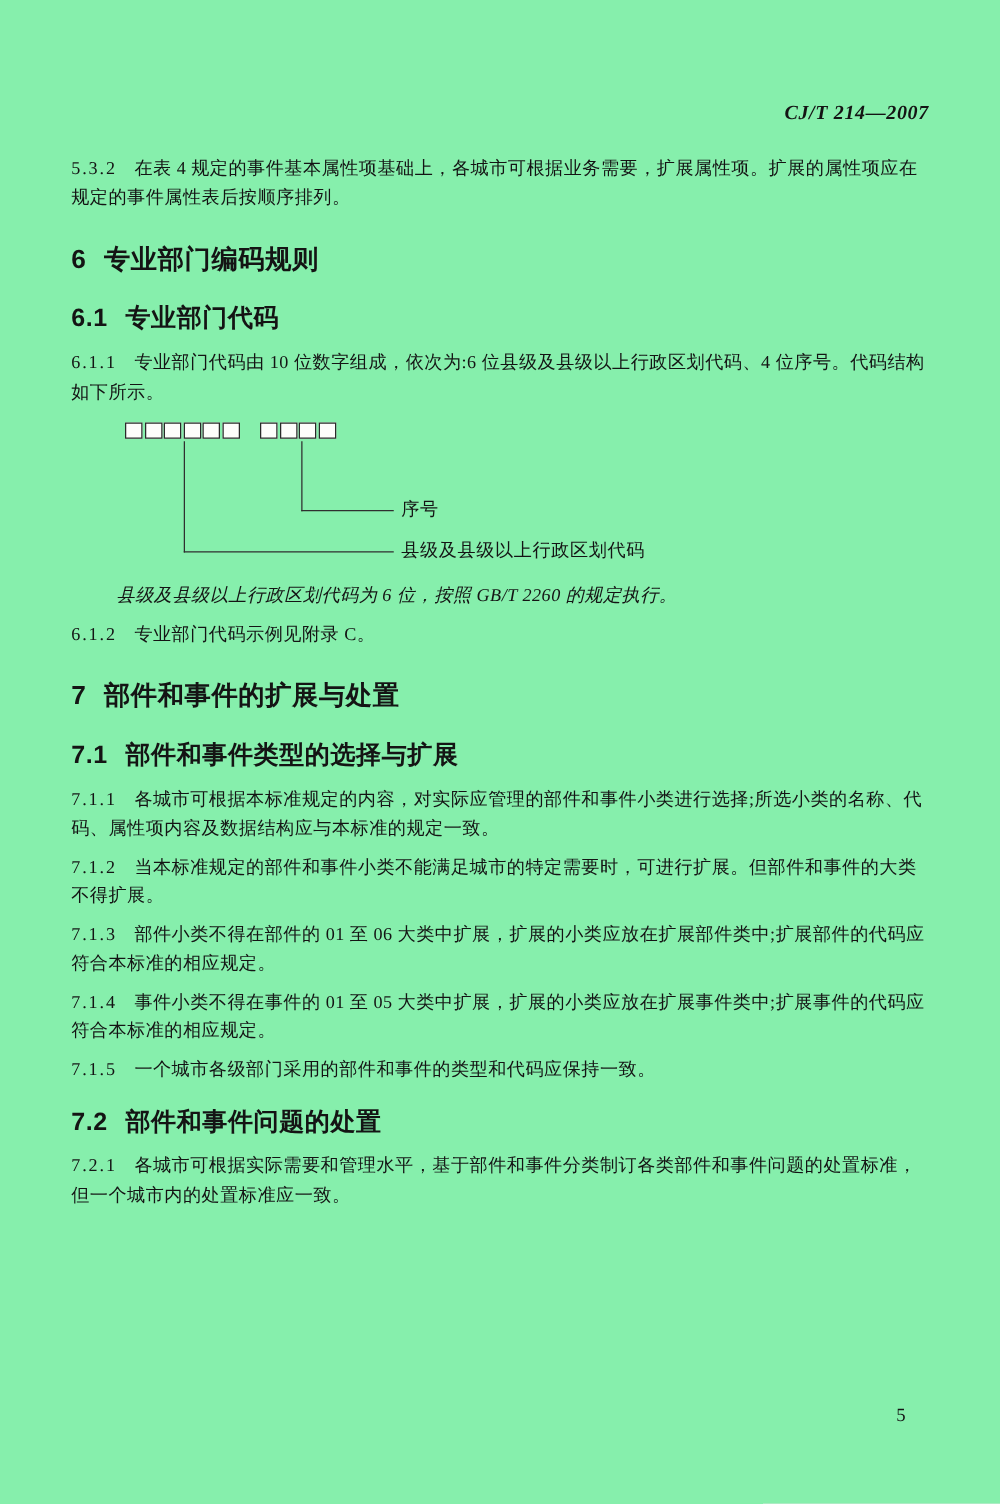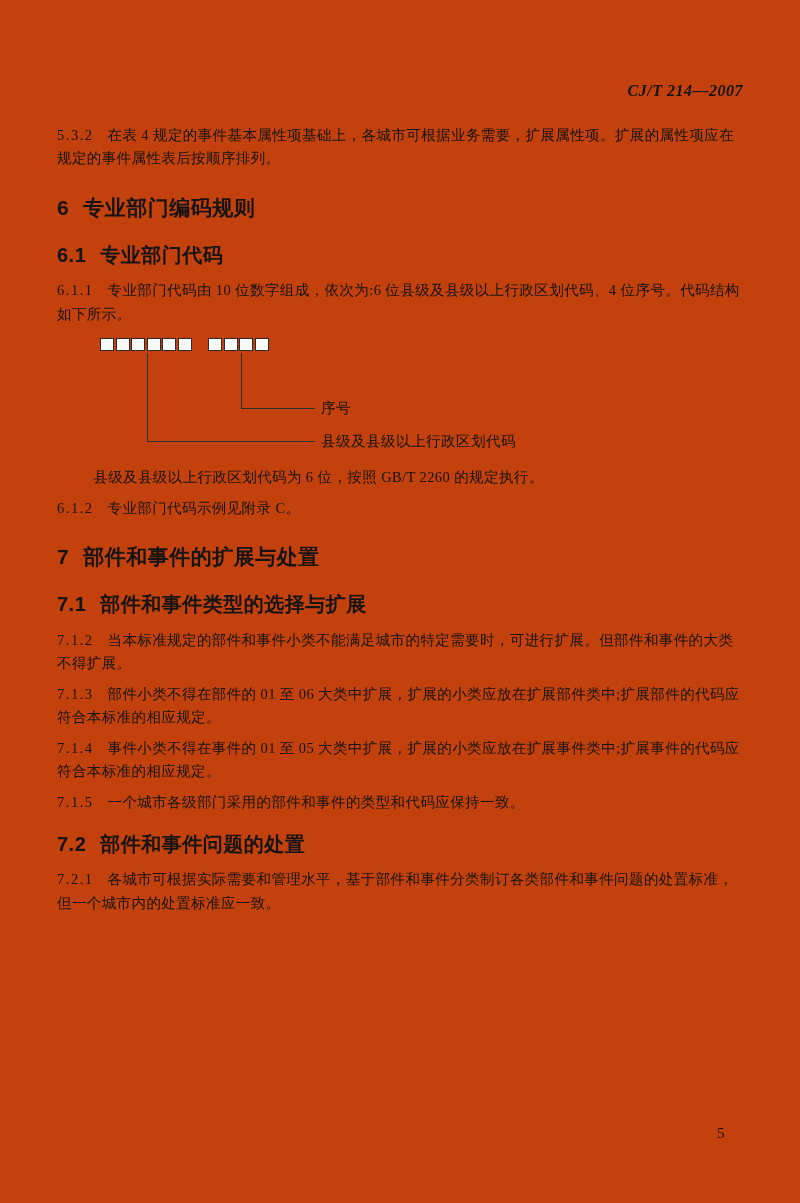--- a/index.html
+++ b/index.html
@@ -1,18 +1,18 @@
 <!DOCTYPE html>
 <html><head>
 <meta charset="utf-8">
 <style>
   html,body{margin:0;padding:0;background:#e8e8e6;}
   .page{
     width:800px;height:1203px;
-    background:#c2410c;
+    background:#86efac;
     position:relative;
     box-sizing:border-box;
     padding:78px 55px 0 57px;
     font-family:"Liberation Serif","DejaVu Serif",serif;
     color:#141414;
     font-size:14.5px;
     line-height:1.62;
     letter-spacing:0.4px;
     overflow:hidden;
   }
@@ -32,21 +32,21 @@
   }
   h2.sec, h3.sub{
     font-family:"Liberation Sans","DejaVu Sans",sans-serif;
     font-size:21px;
     font-weight:bold;
     margin:20px 0 10px 0;
     letter-spacing:0.5px;
   }
   h3.sub{font-size:20px;margin:14px 0 8px 0;}
   h2.sec .num, h3.sub .num{display:inline-block;margin-right:14px;}
-  .note{margin:6px 0;text-indent:2.5em;}
+  .note{margin:6px 0;text-indent:2.5em;font-style:italic;}
   
   .diagram{
     position:relative;
     height:122px;
     margin:12px 0 4px 0;
   }
   .boxrow{position:absolute;top:0;left:43px;white-space:nowrap;font-size:0;}
   .boxgroup{display:inline-block;font-size:0;}
   .boxgroup + .boxgroup{margin-left:15px;}
   .dbox{
@@ -117,20 +117,23 @@
 
   <h2 class="sec">
     <span class="num">7</span><span>部件和事件的扩展与处置</span>
   </h2>
 
   <h3 class="sub">
     <span class="num">7.1</span><span>部件和事件类型的选择与扩展</span>
   </h3>
 
   <p class="clause">
+    <span class="num">7.1.1</span><span>各城市可根据本标准规定的内容，对实际应管理的部件和事件小类进行选择;所选小类的名称、代码、属性项内容及数据结构应与本标准的规定一致。</span>
+  </p>
+  <p class="clause">
     <span class="num">7.1.2</span><span>当本标准规定的部件和事件小类不能满足城市的特定需要时，可进行扩展。但部件和事件的大类不得扩展。</span>
   </p>
   <p class="clause">
     <span class="num">7.1.3</span><span>部件小类不得在部件的 01 至 06 大类中扩展，扩展的小类应放在扩展部件类中;扩展部件的代码应符合本标准的相应规定。</span>
   </p>
   <p class="clause">
     <span class="num">7.1.4</span><span>事件小类不得在事件的 01 至 05 大类中扩展，扩展的小类应放在扩展事件类中;扩展事件的代码应符合本标准的相应规定。</span>
   </p>
   <p class="clause">
     <span class="num">7.1.5</span><span>一个城市各级部门采用的部件和事件的类型和代码应保持一致。</span>

